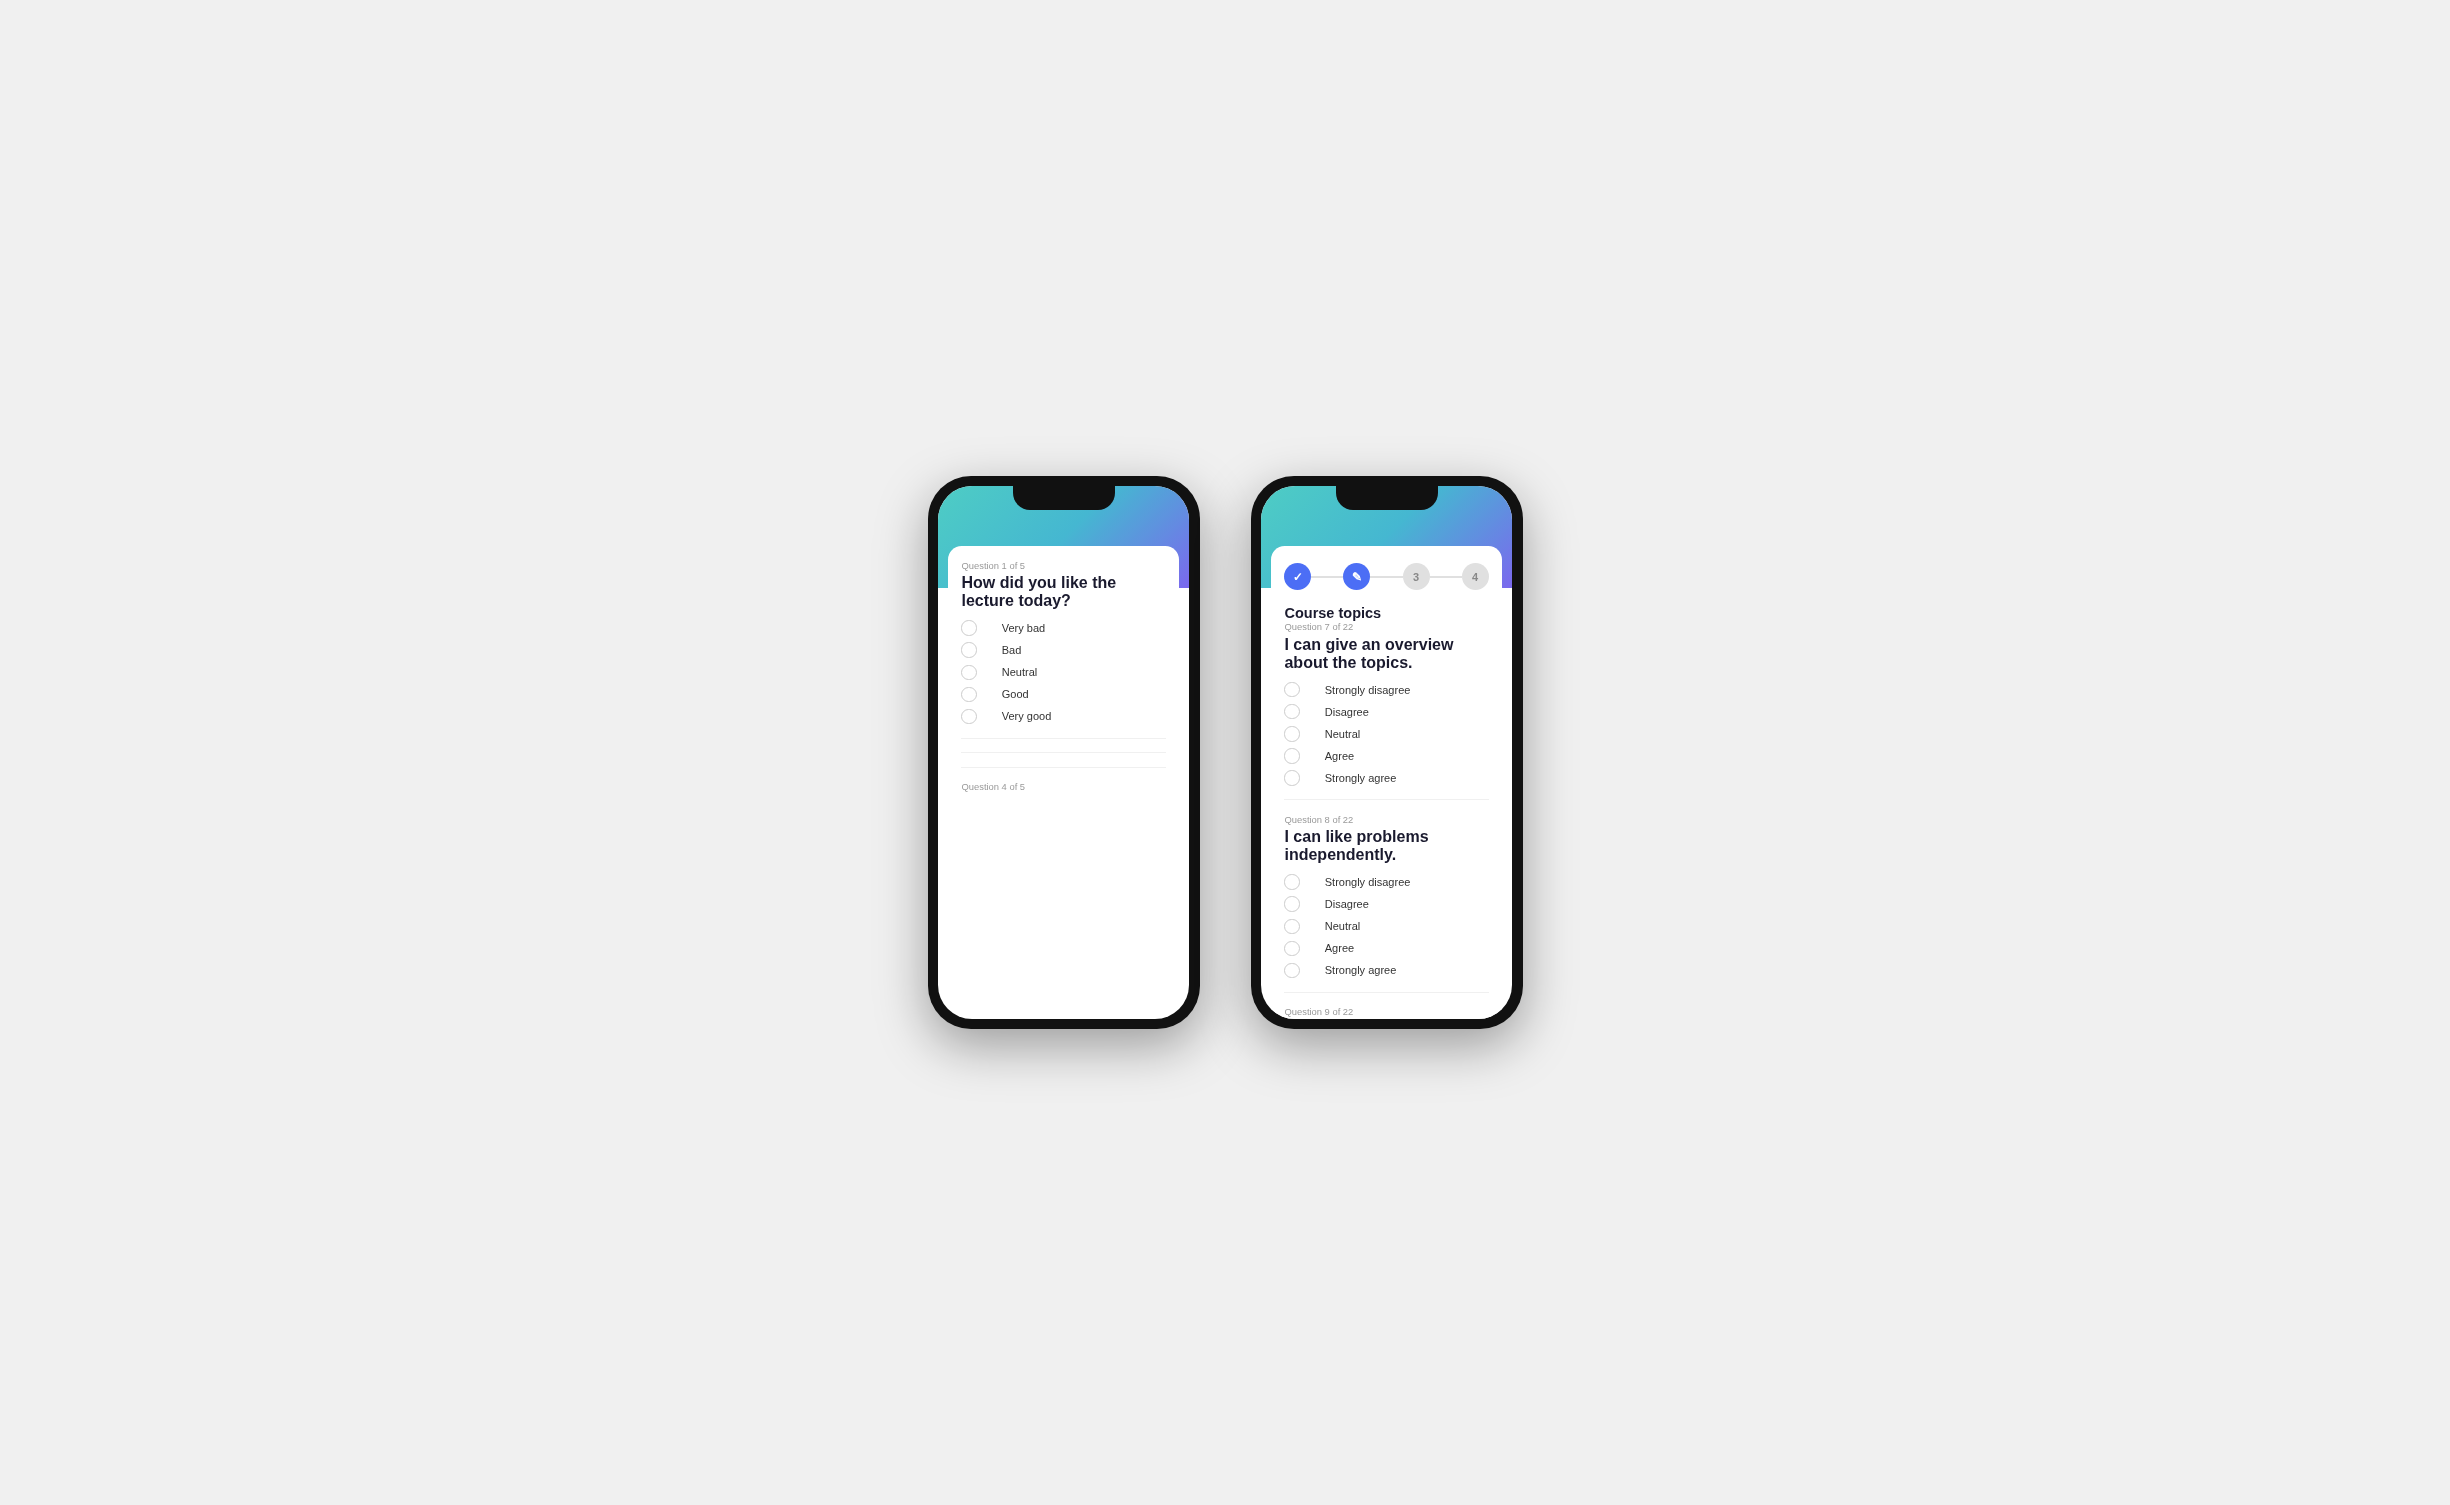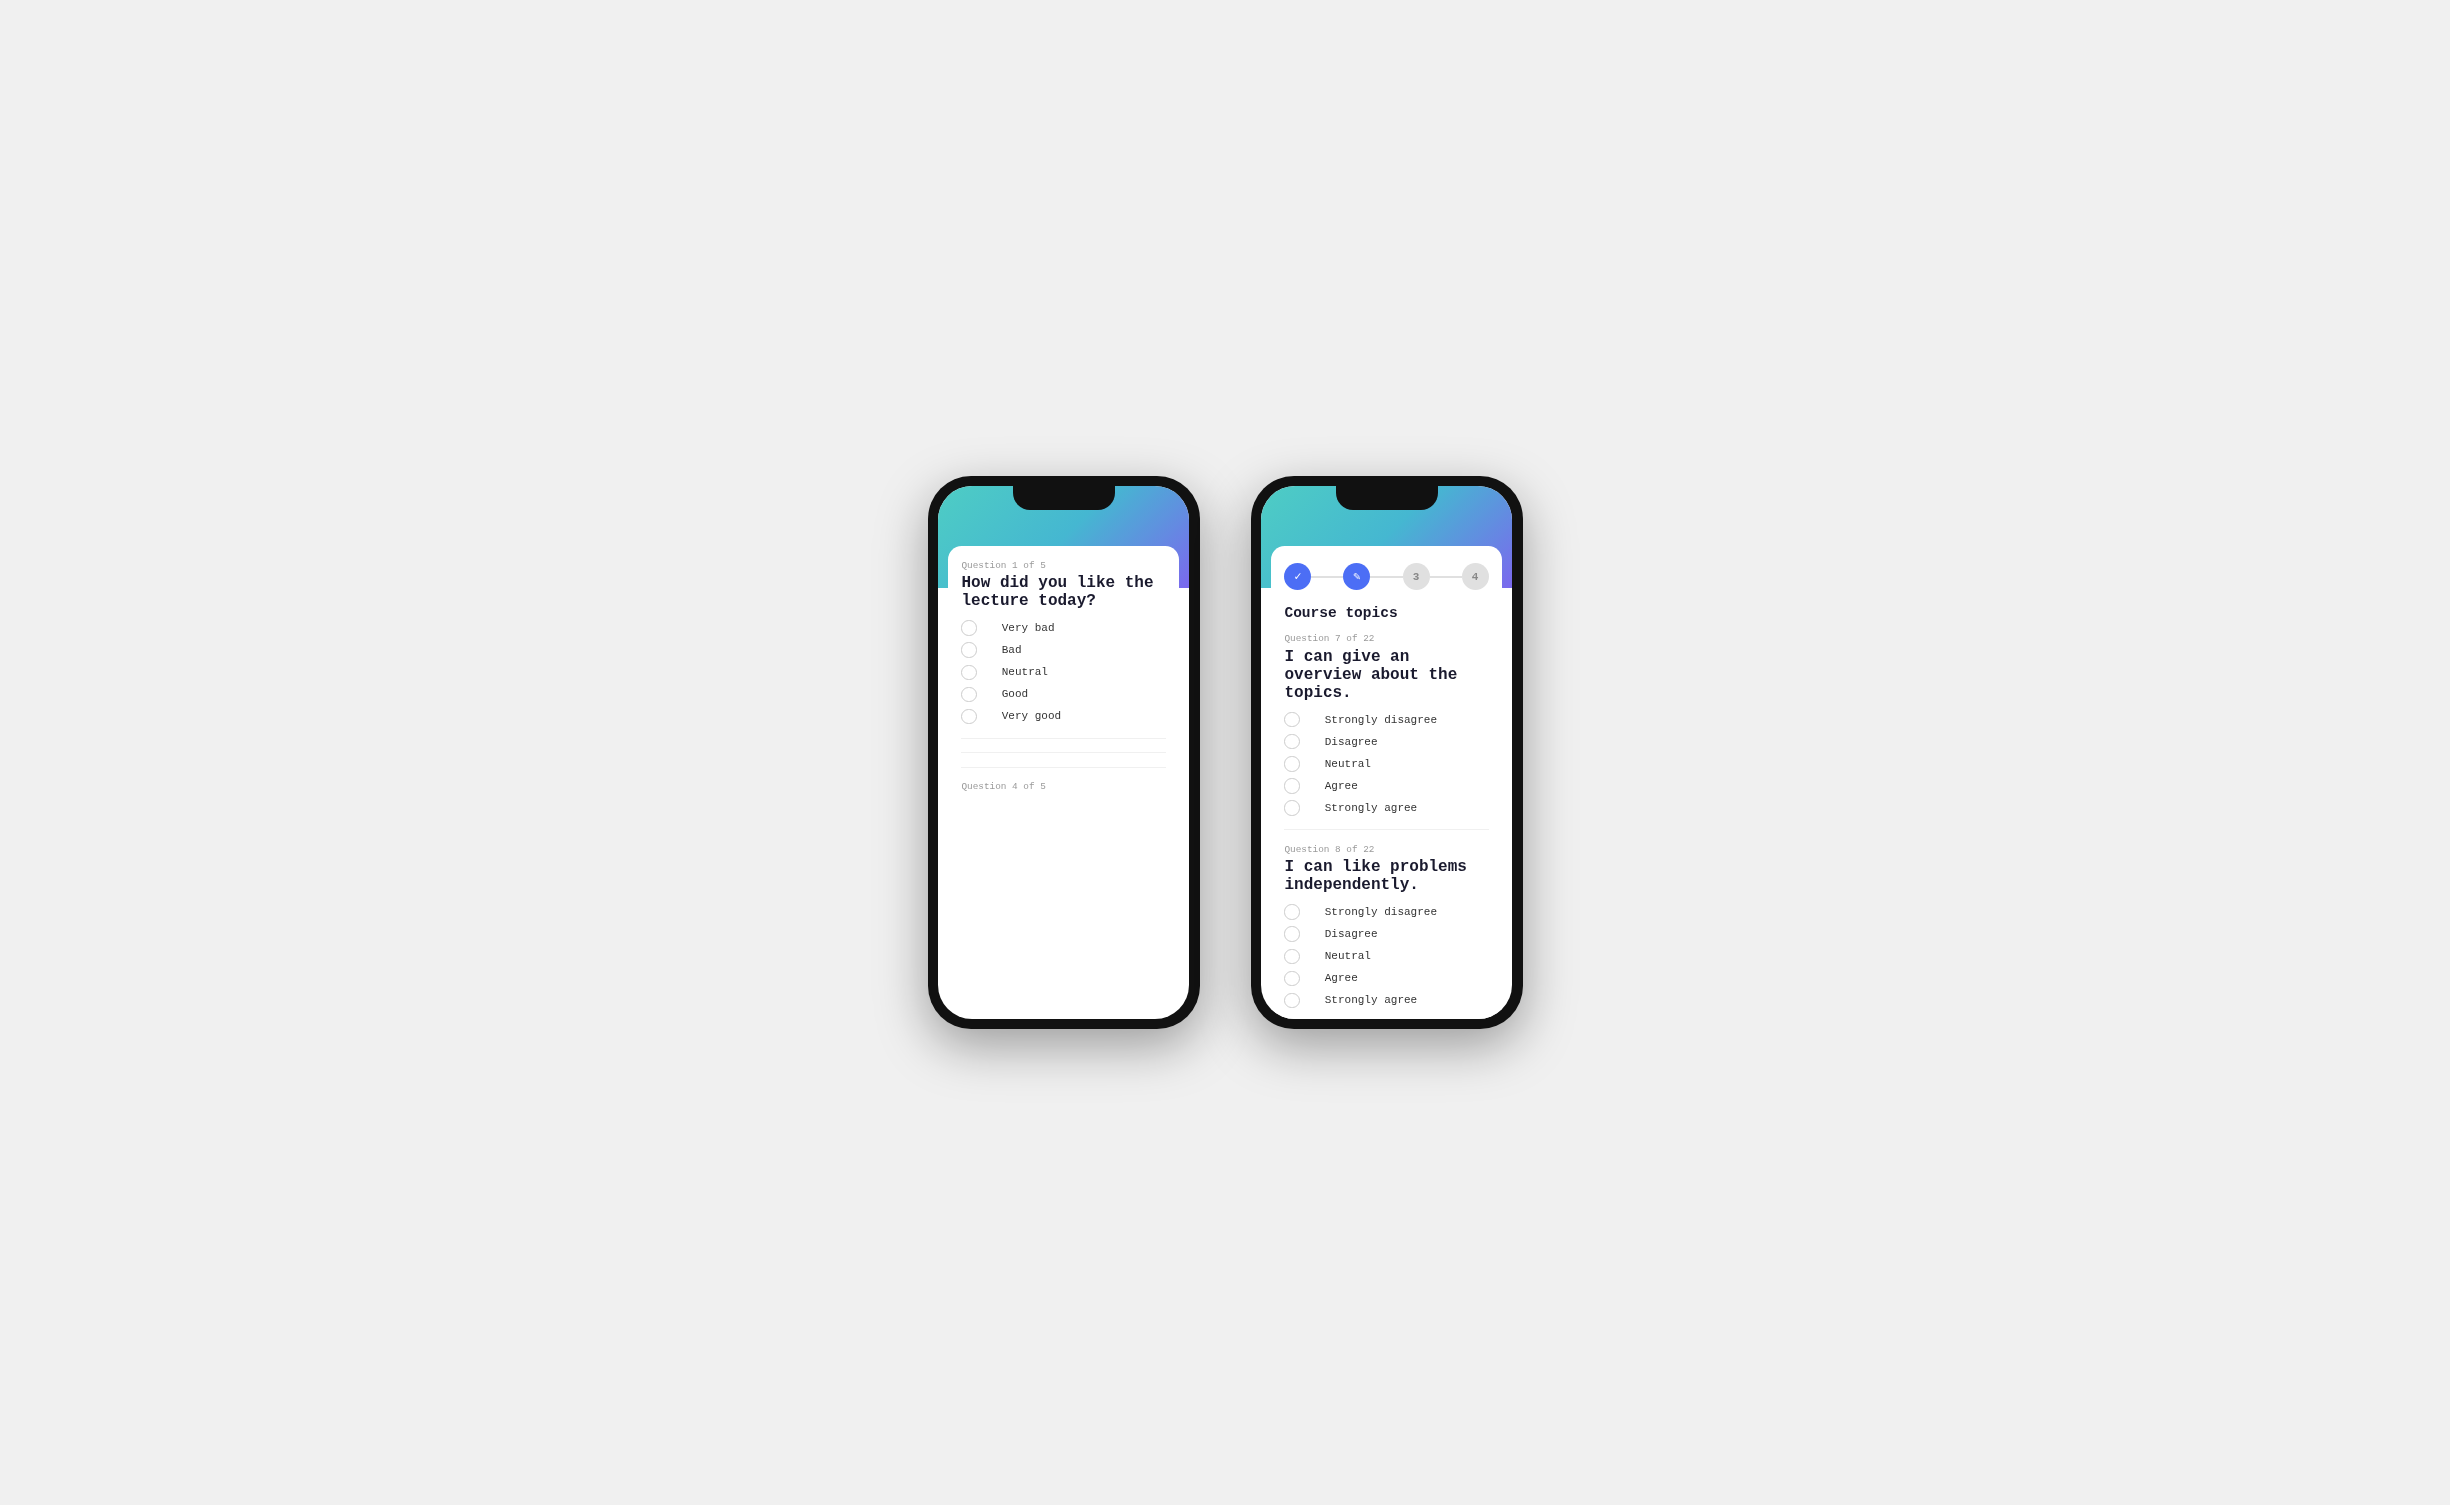--- a/index.html
+++ b/index.html
@@ -25,21 +25,20 @@
       box-shadow: 0 17px 51px rgba(0,0,0,0.35);
     }
 
     .phone-inner {
       width: 100%;
       height: 100%;
       border-radius: 34px;
       overflow: hidden;
       position: relative;
       background: #fff;
-      font-family: Liberation Mono, monospace;
     }
 
     .phone-wallpaper {
       position: absolute;
       top: 0; left: 0; right: 0;
       height: 102px;
       background: linear-gradient(135deg, #4ecdc4, #45b7d1, #7b68ee);
       z-index: 0;
     }
 
@@ -160,21 +159,20 @@
     .step-line {
       flex: 1;
       height: 1.7px;
       background: #e0e0e0;
     }
 
     .section-title {
       font-size: 14.5px;
       font-weight: 800;
       color: #1a1a2e;
-      margin-bottom: 12px;
     }
 
     .checkmark-icon {
       font-size: 12px;
     }
 
     .pencil-icon {
       font-size: 12px;
     }
 

